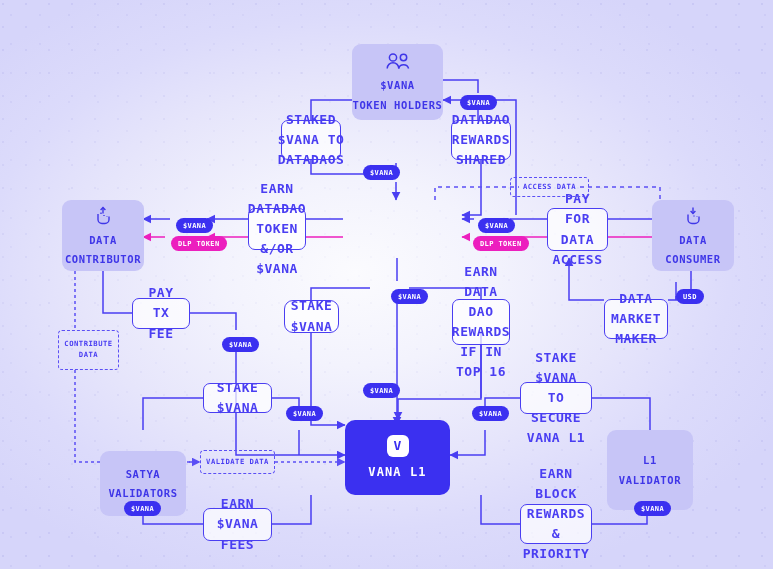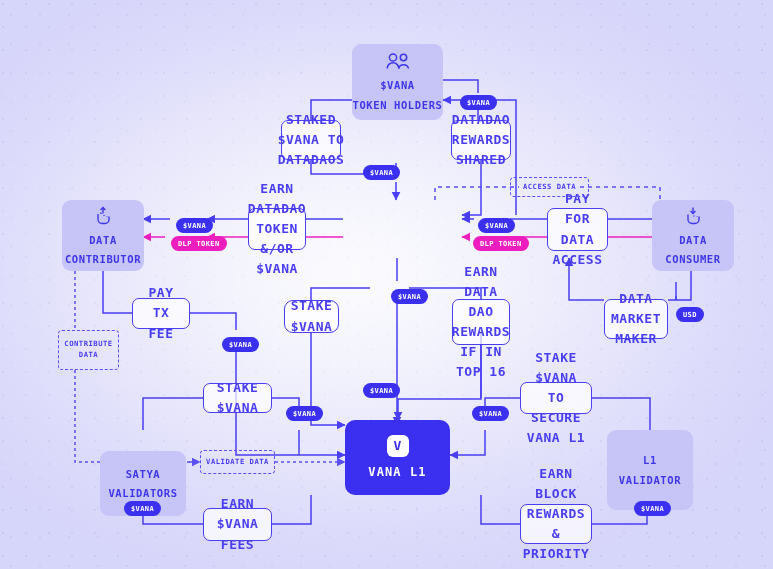--- a/index.html
+++ b/index.html
@@ -287,21 +287,21 @@
   <div class="node dbox" style="left:510px;top:177px;width:79px;height:20px;white-space:pre-line;">ACCESS DATA</div>
 
   <div id="pill-layer">
       <div class="pill vana" style="left: 460px; top: 95px;">$VANA</div>
       <div class="pill vana" style="left: 363px; top: 165px;">$VANA</div>
       <div class="pill vana" style="left: 176px; top: 218px;">$VANA</div>
       <div class="pill dlp" style="left: 171px; top: 236px;">DLP TOKEN</div>
       <div class="pill vana" style="left: 478px; top: 218px;">$VANA</div>
       <div class="pill dlp" style="left: 473px; top: 236px;">DLP TOKEN</div>
       <div class="pill vana" style="left: 391px; top: 289px;">$VANA</div>
-      <div class="pill usd" style="left: 676px; top: 307px;">USD</div>
+      <div class="pill usd" style="left: 676px; top: 289px;">USD</div>
       <div class="pill vana" style="left: 222px; top: 337px;">$VANA</div>
       <div class="pill vana" style="left: 363px; top: 383px;">$VANA</div>
       <div class="pill vana" style="left: 286px; top: 406px;">$VANA</div>
       <div class="pill vana" style="left: 472px; top: 406px;">$VANA</div>
       <div class="pill vana" style="left: 124px; top: 501px;">$VANA</div>
       <div class="pill vana" style="left: 634px; top: 501px;">$VANA</div>
     </div>
 
 </div>
 

